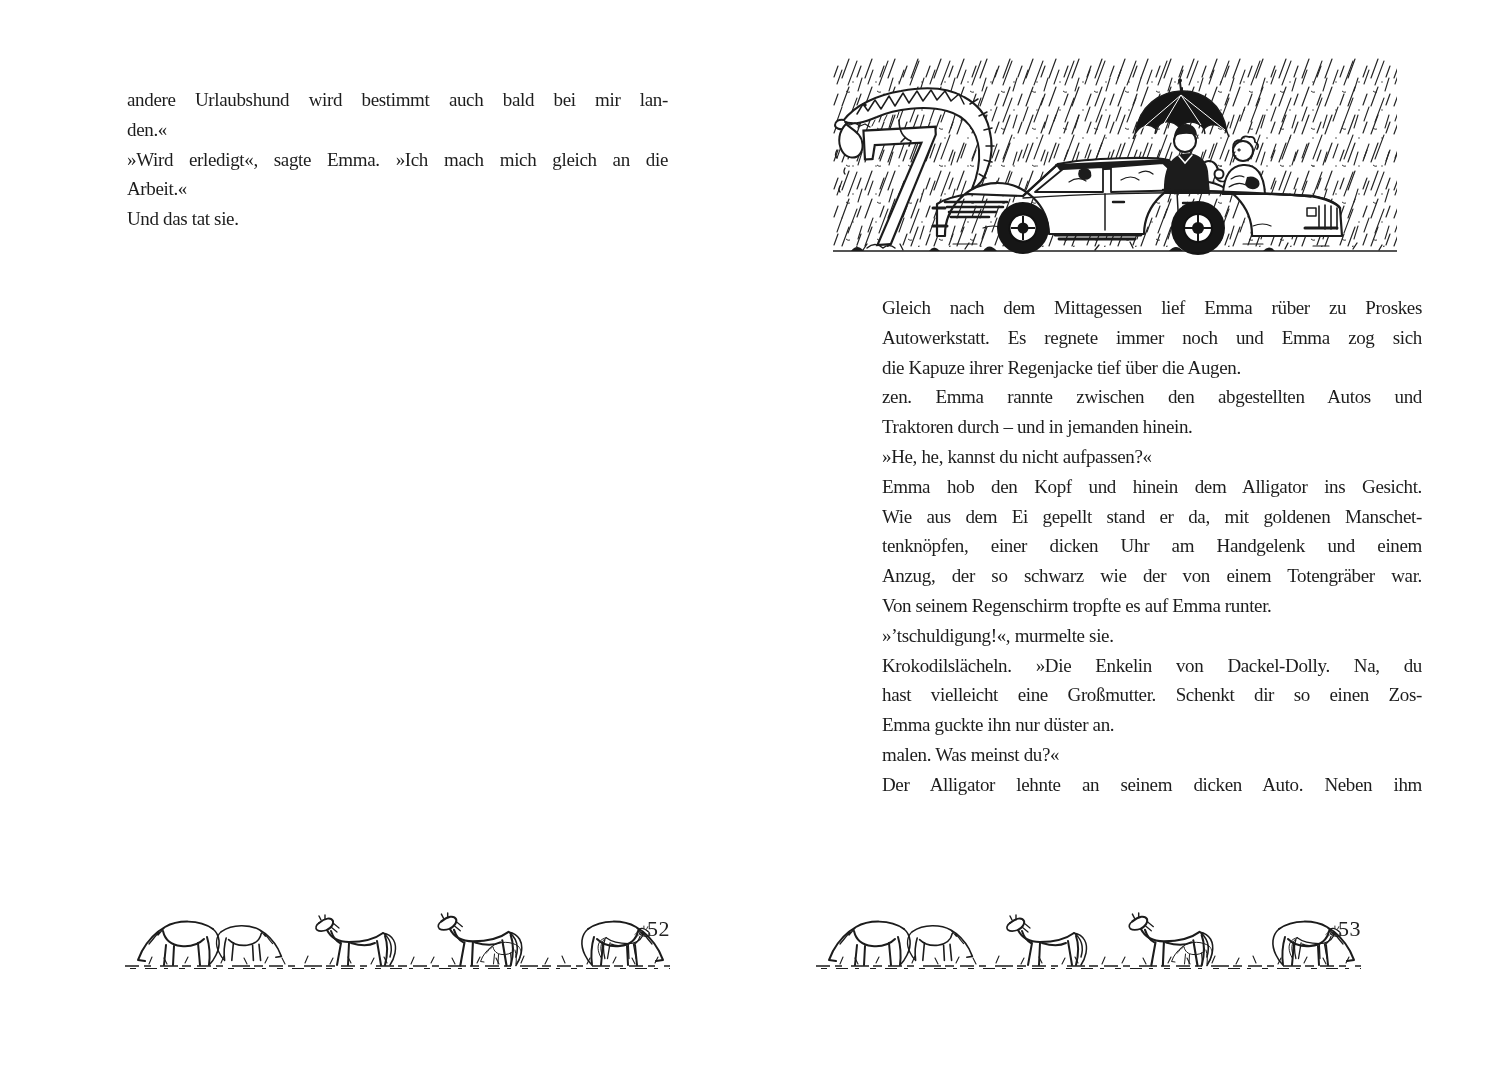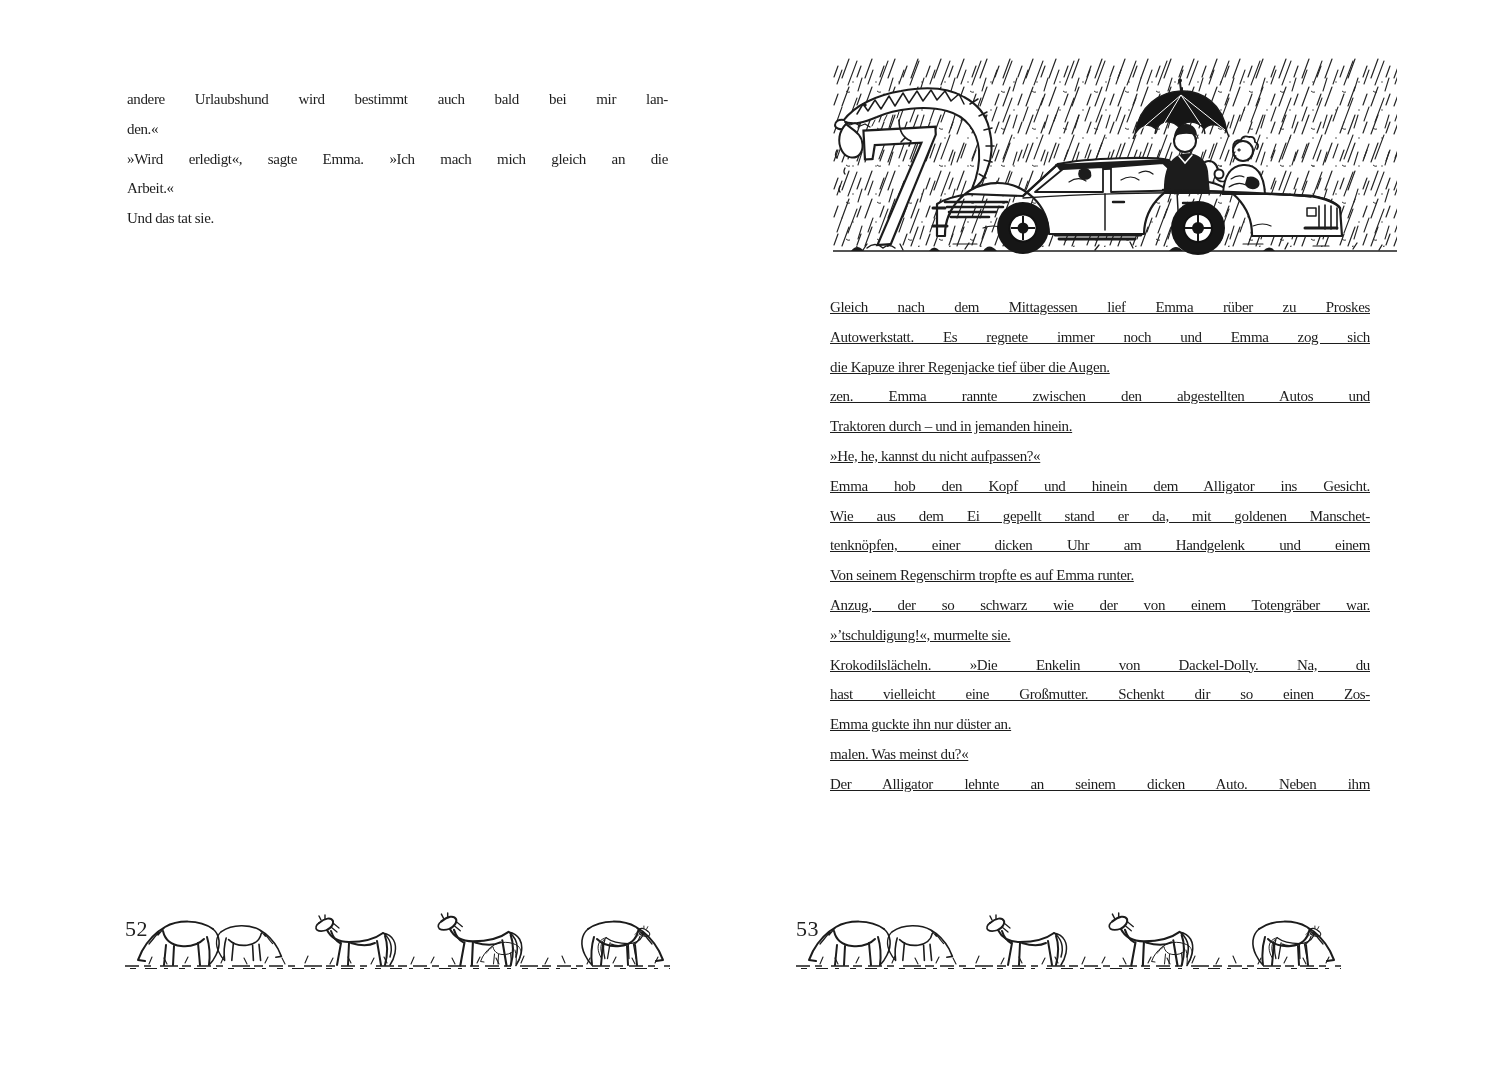--- a/index.html
+++ b/index.html
@@ -1,31 +1,31 @@
 <!DOCTYPE html>
 <html><head>
 <meta charset="utf-8">
 <style>
   html,body{margin:0;padding:0;}
   body{
     width:1500px;height:1086px;position:relative;overflow:hidden;
     background:#ffffff;color:#1d1d1d;
     font-family:"Liberation Serif","DejaVu Serif",serif;
   }
-  .textcol{position:absolute;font-size:15px;line-height:29.8px;letter-spacing:-0.35px;}
+  .textcol{position:absolute;font-size:19px;line-height:29.8px;letter-spacing:-0.35px;}
   .line{white-space:nowrap;text-align:justify;text-align-last:left;}
   .line.j{text-align-last:justify;}
   #left-text{left:127px;top:85px;width:541px;}
-  #right-text{left:830px;top:293px;width:540px;text-decoration:underline;}
+  #right-text{left:882px;top:293px;width:540px;}
   .illo{position:absolute;left:833px;top:58px;width:564px;height:202px;}
   .footer{position:absolute;top:906px;width:545px;height:72px;}
   #footer-left{left:125px;}
-  #footer-right{left:796px;}
+  #footer-right{left:816px;}
   .footer svg{position:absolute;left:0;top:0;}
-  .pagenum{position:absolute;left:0;right:0;top:10px;text-align:left;
+  .pagenum{position:absolute;left:0;right:0;top:10px;text-align:right;
     font-size:22px;letter-spacing:.5px;color:#222;}
   svg{display:block;}
 </style>
 </head>
 <body>
 
 <svg width="0" height="0" aria-hidden="true">
   <defs>
     <pattern id="rain" width="23" height="28" patternUnits="userSpaceOnUse">
       <path d="M16,1 L9,20 M5,8 L1,19" stroke="#242424" stroke-width="1.2" fill="none" stroke-linecap="round"></path>
@@ -181,22 +181,22 @@
   <div id="right-text" class="textcol">
     <div class="line j">Gleich nach dem Mittagessen lief Emma rüber zu Proskes</div>
     <div class="line j">Autowerkstatt. Es regnete immer noch und Emma zog sich</div>
     <div class="line">die Kapuze ihrer Regenjacke tief über die Augen.</div>
     <div class="line j">zen. Emma rannte zwischen den abgestellten Autos und</div>
     <div class="line">Traktoren durch – und in jemanden hinein.</div>
     <div class="line">»He, he, kannst du nicht aufpassen?«</div>
     <div class="line j">Emma hob den Kopf und hinein dem Alligator ins Gesicht.</div>
     <div class="line j">Wie aus dem Ei gepellt stand er da, mit goldenen Manschet-</div>
     <div class="line j">tenknöpfen, einer dicken Uhr am Handgelenk und einem</div>
+    <div class="line j">Anzug, der so schwarz wie der von einem Totengräber war.</div>
     <div class="line">Von seinem Regenschirm tropfte es auf Emma runter.</div>
-    <div class="line j">Anzug, der so schwarz wie der von einem Totengräber war.</div>
     <div class="line">»’tschuldigung!«, murmelte sie.</div>
     <div class="line j">Krokodilslächeln. »Die Enkelin von Dackel-Dolly. Na, du</div>
     <div class="line j">hast vielleicht eine Großmutter. Schenkt dir so einen Zos-</div>
     <div class="line">Emma guckte ihn nur düster an.</div>
     <div class="line">malen. Was meinst du?«</div>
     <div class="line j">Der Alligator lehnte an seinem dicken Auto. Neben ihm</div>
   </div>
 
   <div id="footer-right" class="footer">
     <svg width="545" height="72" viewBox="0 0 545 72">

